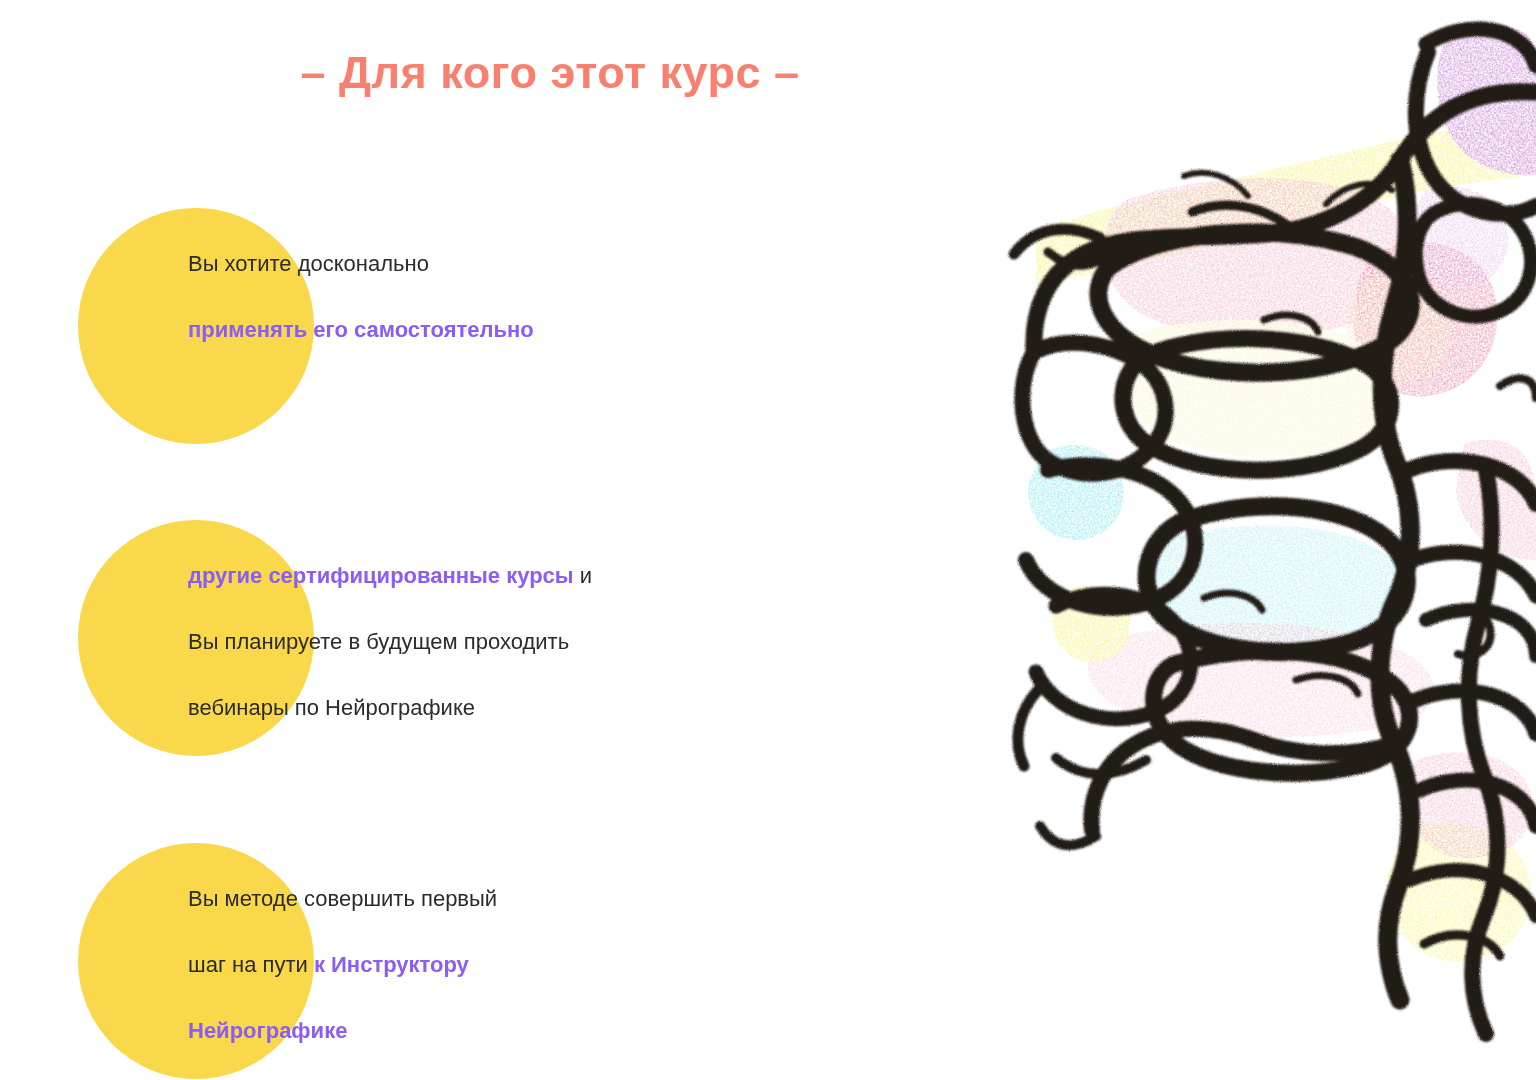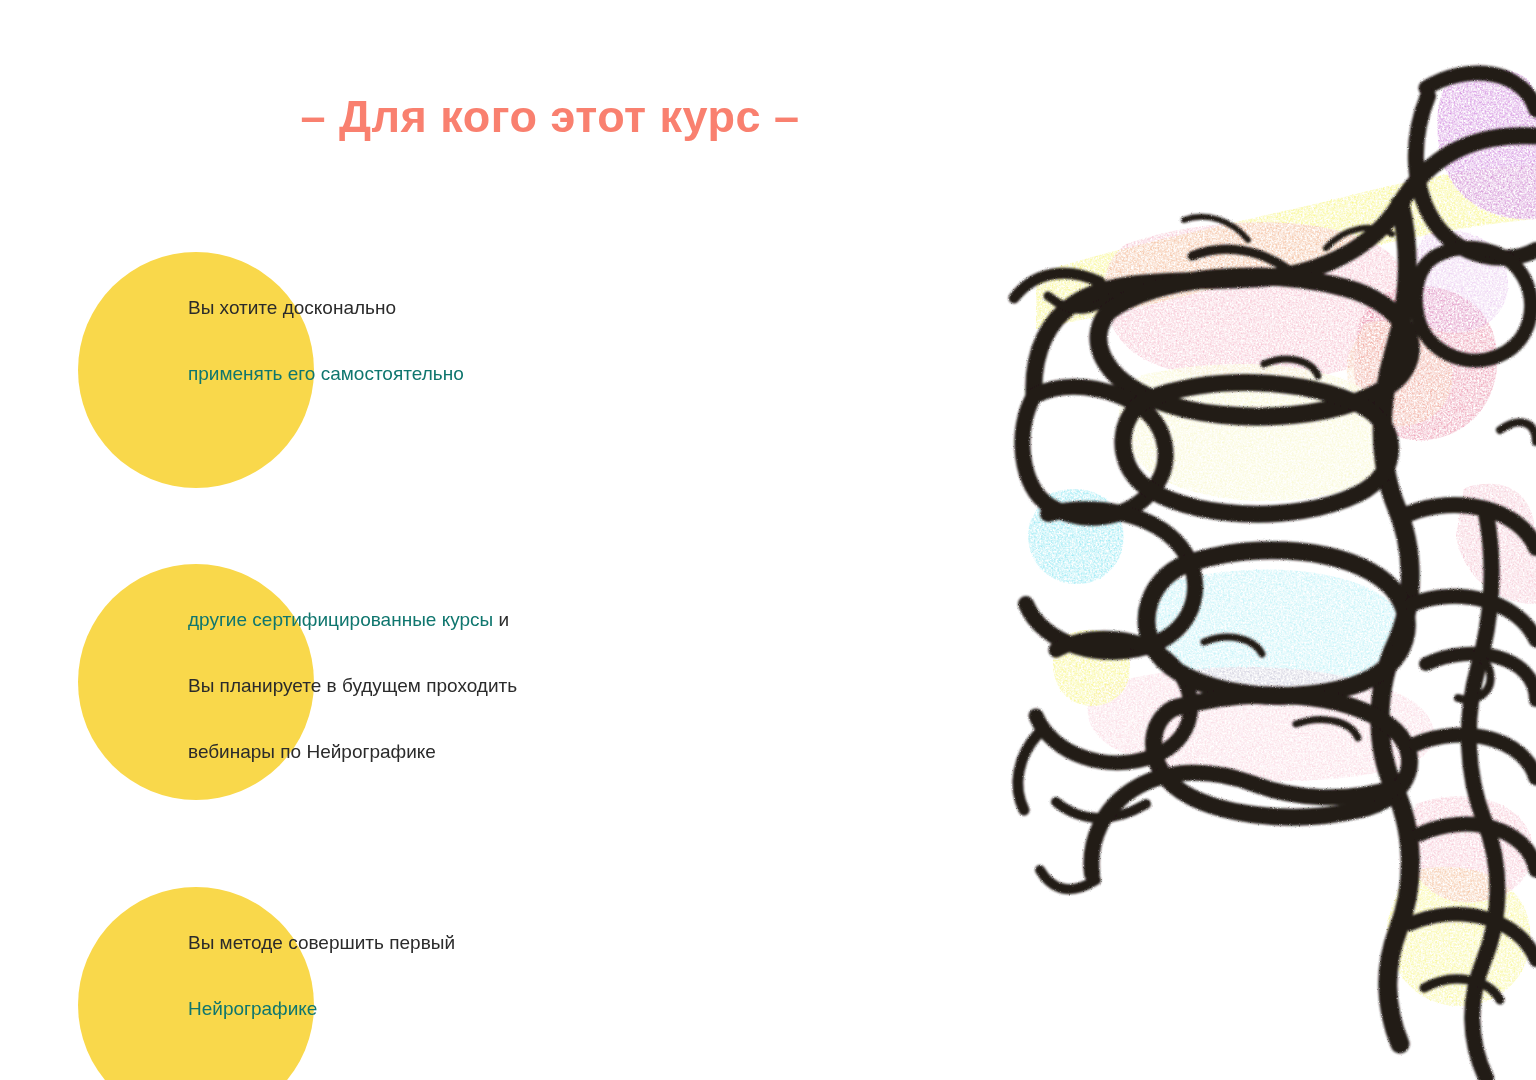--- a/index.html
+++ b/index.html
@@ -14,21 +14,20 @@
     overflow: hidden;
     position: relative;
     font-family: "Liberation Sans", "DejaVu Sans", sans-serif;
   }
 
   .slide {
     position: absolute;
     inset: 0;
     background: #ffffff;
     overflow: hidden;
-    margin-top: 44px;
   }
 
   
   .title {
     position: absolute;
     left: 0;
     top: 48px;
     width: 1100px;
     text-align: center;
     font-size: 45px;
@@ -64,28 +63,28 @@
     height: 236px;
     border-radius: 50%;
     background: #f9d84b;
   }
 
   .bullet-text {
     position: absolute;
     left: 110px;
     top: 23px;
     width: 900px;
-    font-size: 19px;
+    font-size: 22px;
     line-height: 66px;
     color: #2b2b2b;
     font-weight: 400;
     white-space: nowrap;
   }
   .bullet-text .ln { display: block; }
-  .bullet-text b { font-weight: 400; color: #0f766e; }
+  .bullet-text b { font-weight: 700; color: #8b5cf6; }
 
   
   .artwork {
     position: absolute;
     right: 0;
     top: 0;
     width: 540px;
     height: 1080px;
     pointer-events: none;
   }
@@ -244,18 +243,19 @@
         <span class="ln"><b>другие сертифицированные курсы</b><span> и</span></span>
         <span class="ln">Вы планируете в будущем проходить</span>
         <span class="ln">вебинары по Нейрографике</span>
       </div>
     </div>
 
     <div class="bullet bullet-3">
       <span class="dot"></span>
       <div class="bullet-text">
         <span class="ln">Вы методе совершить первый</span>
+        <span class="ln"><span>шаг на пути </span><b>к Инструктору</b></span>
         <span class="ln"><b>Нейрографике</b></span>
       </div>
     </div>
 
   </div>
 </div>
 
 </body></html>

